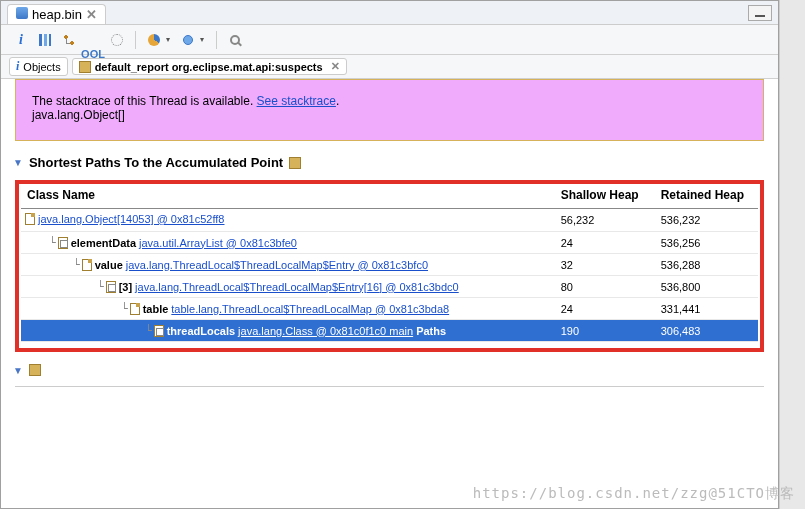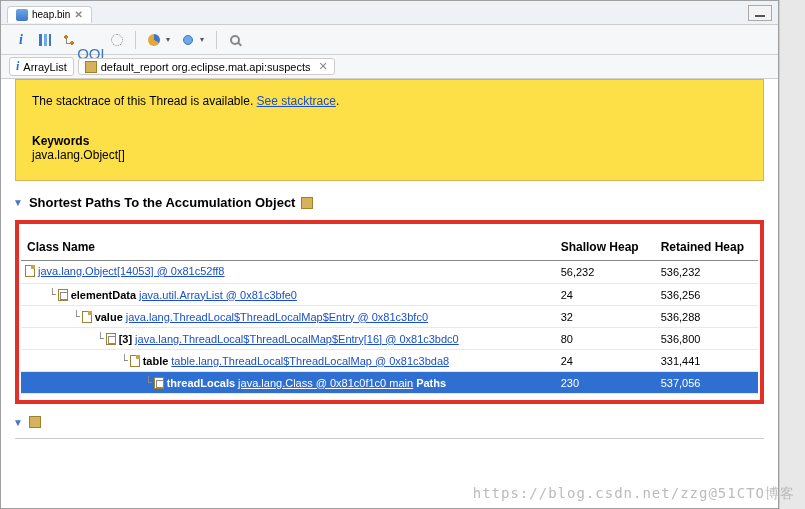--- a/index.html
+++ b/index.html
@@ -1,36 +1,36 @@
 <!DOCTYPE html>
 <html><head>
 <meta charset="utf-8">
 <style>
 * { margin: 0; padding: 0; box-sizing: border-box; font-family: "Segoe UI", Tahoma, sans-serif; }
 body { font-size: 12px; background: #f0f0f0; width: 805px; height: 509px; overflow: hidden; position: relative; }
 .win-border { border: 1px solid #a0a0a0; background: #fff; width: 779px; height: 509px; position: relative; }
 .right-gutter { position: absolute; right: 0; top: 0; width: 26px; height: 509px; background: #e8e8e8; border-left: 1px solid #ccc; }
 .tabbar { display: flex; align-items: center; padding: 3px 6px 0 6px; background: #eef1f5; border-bottom: 1px solid #ccc; height: 24px; gap:4px;}
-.tab { display: inline-flex; align-items: flex-start; gap: 4px; padding: 2px 8px; background: #fff; border: 1px solid #ccc; border-bottom: none; border-radius: 4px 4px 0 0; font-size: 10px; }
+.tab { display: inline-flex; align-items: flex-start; gap: 4px; padding: 2px 8px; background: #fff; border: 1px solid #ccc; border-bottom: none; border-radius: 4px 4px 0 0; font-size: 13px; }
 .tab .close { color: #888; font-weight: bold; cursor: default; }
 .toolbar { display: flex; align-items: center; gap: 0; padding: 4px 8px; background: #f6f7f9; border-bottom: 1px solid #d0d0d0; height: 30px; }
 .tbtn { width: 24px; height: 22px; display: inline-flex; align-items: center; justify-content: center; border-radius: 2px; }
 .tsep { width: 1px; height: 18px; background: #ccc; margin: 0 6px; }
 .dropdown-arrow { width: 8px; display: inline-flex; align-items: center; justify-content: center; color: #555; font-size: 8px; margin-left:-2px; margin-right:4px;}
 .tabbar2 { display: flex; align-items: center; gap: 4px; padding: 2px 8px; background: #f6f7f9; border-bottom: 1px solid #d0d0d0; height: 24px; }
 .subtab { display: inline-flex; align-items: center; gap: 4px; padding: 1px 6px; background: #fff; border: 1px solid #ccc; border-radius: 3px; font-size: 11px; }
-.subtab-active { font-weight: normal; align-items: center; }
+.subtab-active { font-weight: bold; align-items: center; }
 .content { padding: 0 14px 8px 14px; overflow-y: auto; height: calc(509px - 24px - 30px - 24px); }
-.info-card { border: 1px solid #d6b35a; background: #fde047; padding: 14px 16px 18px 16px; margin: 0 0 14px 0;}
+.info-card { border: 1px solid #d6b35a; background: #f0abfc; padding: 14px 16px 18px 16px; margin: 0 0 14px 0;}
 .info-card .link { color: #1a4fcc; text-decoration: underline; }
 .kw-head { font-weight: bold; margin-top: 26px; }
 .section-head { display: flex; align-items: center; gap: 6px; margin: 10px 0 10px -2px; }
 .section-head .tw { color: #4a76c7; font-size: 10px; }
 .section-head b { font-size: 13px; }
-.tbl-wrap { border: 4px solid #e13028; padding: 12px 2px 6px 2px; margin-bottom: 12px;}
+.tbl-wrap { border: 4px solid #e13028; padding: 0 2px 6px 2px; margin-bottom: 12px;}
 table.tree { width: 100%; border-collapse: collapse; font-size: 11px; }
 table.tree th { text-align: left; padding: 4px 6px 6px 6px; border-bottom: 1px solid #888; font-size: 12px; background:#fff;}
 table.tree th.num, table.tree td.num { text-align: left; white-space: nowrap; width: 100px; padding-right:14px;}
 table.tree td { padding: 4px 6px; border-bottom: 1px solid #e8e8e8; vertical-align: middle; }
 .row-link { color: #1a4fcc; text-decoration: underline; }
 .row-sel td { background: #2f6fd1; color: #fff; }
 .row-sel .row-link { color: #fff; }
 .indent { display:inline-flex; align-items:center; gap:3px;}
 .treeline { color:#888; font-family:monospace; letter-spacing:-1px;}
 .page-ic { width:10px; height:12px; border:1px solid #a08030; background:#fff; display:inline-block; position:relative; }
@@ -38,21 +38,21 @@
 .page-ic.p::after{content:"";position:absolute;left:1px;top:2px;width:6px;height:6px;border:1px solid #888;}
 .small-ic{width:12px;height:12px;display:inline-block;background:#d6b35a;border:1px solid #a08030;}
 .ic-db { width:12px;height:12px; border-radius:2px; background:linear-gradient(#6fa8e8,#3d78c8); display:inline-block; }
 .ic-info{color:#2a6fd6;font-weight:bold;font-style:italic;font-family:serif;font-size:14px;}
 .ic-bar{display:inline-block;width:12px;height:12px;background:linear-gradient(90deg,#3d78c8 3px,transparent 3px,transparent 5px,#6fa8e8 5px,#6fa8e8 8px,transparent 8px,transparent 10px,#3d78c8 10px);}
 .ic-tree{display:inline-block;width:12px;height:12px;background:
   radial-gradient(circle at 3px 3px,#c08020 2px,transparent 2px),
   radial-gradient(circle at 9px 9px,#c08020 2px,transparent 2px),
   linear-gradient(#888,#888) 3px 3px/1px 6px no-repeat,
   linear-gradient(#888,#888) 3px 9px/6px 1px no-repeat;}
-.ic-sql{font-size:15px;font-weight:normal;color:#3d78c8;margin-top:28px;}
+.ic-sql{font-size:11px;font-weight:bold;color:#3d78c8;margin-top:28px;}
 .ic-gear{width:12px;height:12px;display:inline-block;border:1px dotted #888;border-radius:50%;}
 .ic-pie{width:12px;height:12px;border-radius:50%;background:conic-gradient(#3d78c8 0 120deg,#e7a63a 120deg 360deg);display:inline-block;}
 .ic-dbsm{width:10px;height:10px;border-radius:50%;background:#6fa8e8;display:inline-block;border:1px solid #3d78c8;}
 .ic-search{width:10px;height:10px;border:2px solid #888;border-radius:50%;display:inline-block;position:relative;}
 .ic-search::after{content:"";position:absolute;width:5px;height:2px;background:#888;transform:rotate(45deg);right:-4px;bottom:-2px;}
 .watermark{position:absolute;right:10px;bottom:6px;color:#bbb;font-size:14px;font-family:Consolas,monospace;letter-spacing:1px;}
 .min-ic{position:absolute;right:6px;top:4px;width:24px;height:16px;border:1px solid #aaa;background:#f4f4f4;display:flex;align-items:flex-end;justify-content:center;}
 .min-ic span{display:block;width:10px;height:2px;background:#555;margin-bottom:3px;}
 </style>
 </head>
@@ -97,41 +97,40 @@
     <span class="dropdown-arrow">▾</span>
     <span class="tsep"></span>
     <span class="tbtn">
         <span class="ic-search"></span>
       </span>
   </div>
 
   <div class="tabbar2">
     <div class="subtab">
       <span class="ic-info" style="font-size:12px">i</span>
-      <span>ArrayList</span>
+      <span>Objects</span>
     </div>
     <div class="subtab subtab-active">
       <span class="small-ic"></span>
       <span>default_report  org.eclipse.mat.api:suspects</span>
       <span class="close" style="color:#888;margin-left:4px">✕</span>
     </div>
   </div>
 
   <div class="content">
     <div class="info-card">
       <p>
         <span>The stacktrace of this Thread is available. </span><a class="link" href="#">See stacktrace</a><span>.</span>
       </p>
-      <p class="kw-head">Keywords</p>
       <p>java.lang.Object[]</p>
     </div>
 
     <div class="section-head">
       <span class="tw">▼</span>
-      <b>Shortest Paths To the Accumulation Object</b>
+      <b>Shortest Paths To the Accumulated Point</b>
       <span class="small-ic"></span>
     </div>
 
     <div class="tbl-wrap">
       <table class="tree">
         <thead>
           <tr>
             <th>Class Name</th>
             <th class="num">Shallow Heap</th>
             <th class="num">Retained Heap</th>
@@ -187,22 +186,22 @@
               <td class="num">331,441</td>
             </tr>
             <tr class="row-sel">
               <td style="padding-left: 124px;"><span class="indent">
                   <span class="treeline">└</span>
                   <span class="page-ic p"></span>
                   <b>threadLocals </b>
                   <a href="#" class="row-link">java.lang.Class @ 0x81c0f1c0 main</a>
                   <b> Paths</b>
                 </span></td>
-              <td class="num">230</td>
-              <td class="num">537,056</td>
+              <td class="num">190</td>
+              <td class="num">306,483</td>
             </tr>
           </tbody>
       </table>
     </div>
 
     <div class="section-head">
       <span class="tw">▼</span>
       <span class="small-ic"></span>
     </div>
     <div style="height:8px;border-top:1px solid #ccc;margin-top:8px"></div>

